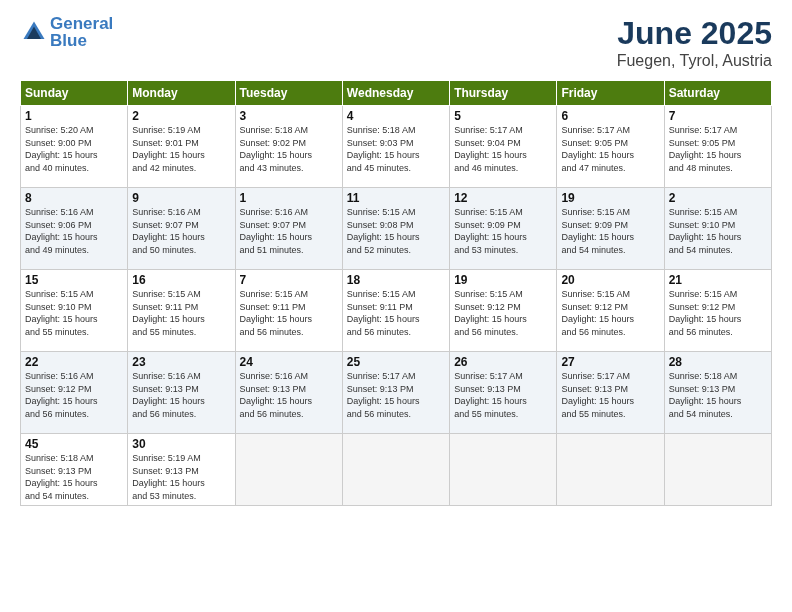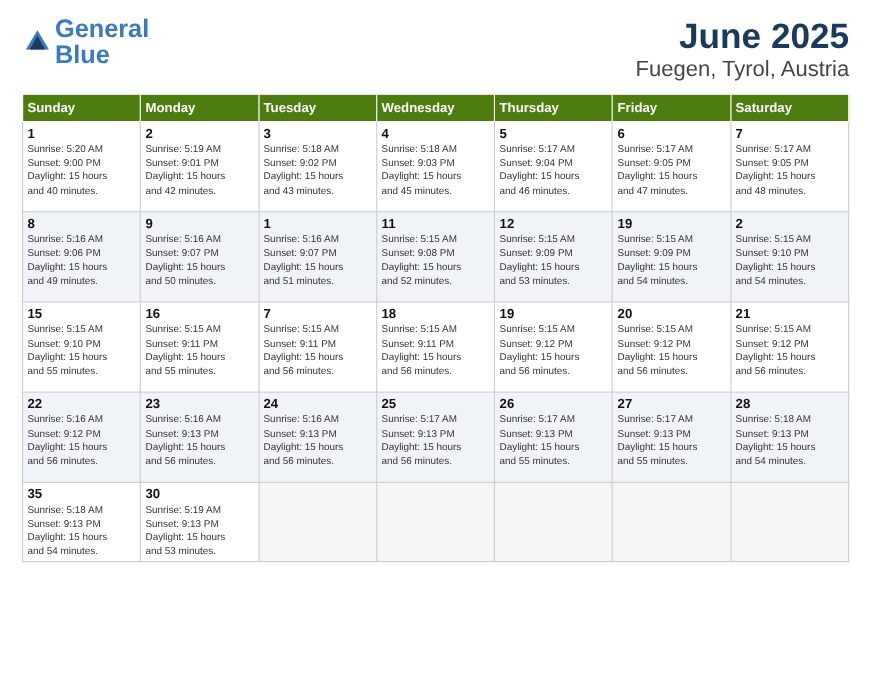--- a/index.html
+++ b/index.html
@@ -19,21 +19,21 @@
       display: flex;
       justify-content: space-between;
       align-items: flex-start;
       margin-bottom: 10px;
     }
     .logo {
       display: flex;
       align-items: center;
     }
     .logo-text {
-      font-size: 23px;
+      font-size: 17px;
       font-weight: bold;
       color: #1a3a5c;
       line-height: 1;
     }
     .logo-text span {
       color: #3a7abf;
     }
     .logo-icon {
       width: 28px;
       height: 28px;
@@ -41,21 +41,21 @@
     }
     .title-block {
       text-align: right;
     }
     .month-title {
       font-size: 32px;
       font-weight: bold;
       color: #1a3a5c;
     }
     .location-title {
-      font-size: 20px;
+      font-size: 16px;
       color: #444;
     }
     .calendar {
       width: 100%;
       border-collapse: collapse;
       table-layout: fixed;
     }
     .calendar th {
       background: #4d7c0f;
       color: #fff;
@@ -331,21 +331,21 @@
           <td>
             <span class="day-num">28</span>
             <div class="day-info" style="white-space: pre-line;">Sunrise: 5:18 AM
 Sunset: 9:13 PM
 Daylight: 15 hours
 and 54 minutes.</div>
           </td>
         </tr>
         <tr class="last-row">
           <td>
-            <span class="day-num">35</span>
+            <span class="day-num">45</span>
             <div class="day-info" style="white-space: pre-line;">Sunrise: 5:18 AM
 Sunset: 9:13 PM
 Daylight: 15 hours
 and 54 minutes.</div>
           </td>
           <td>
             <span class="day-num">30</span>
             <div class="day-info" style="white-space: pre-line;">Sunrise: 5:19 AM
 Sunset: 9:13 PM
 Daylight: 15 hours

